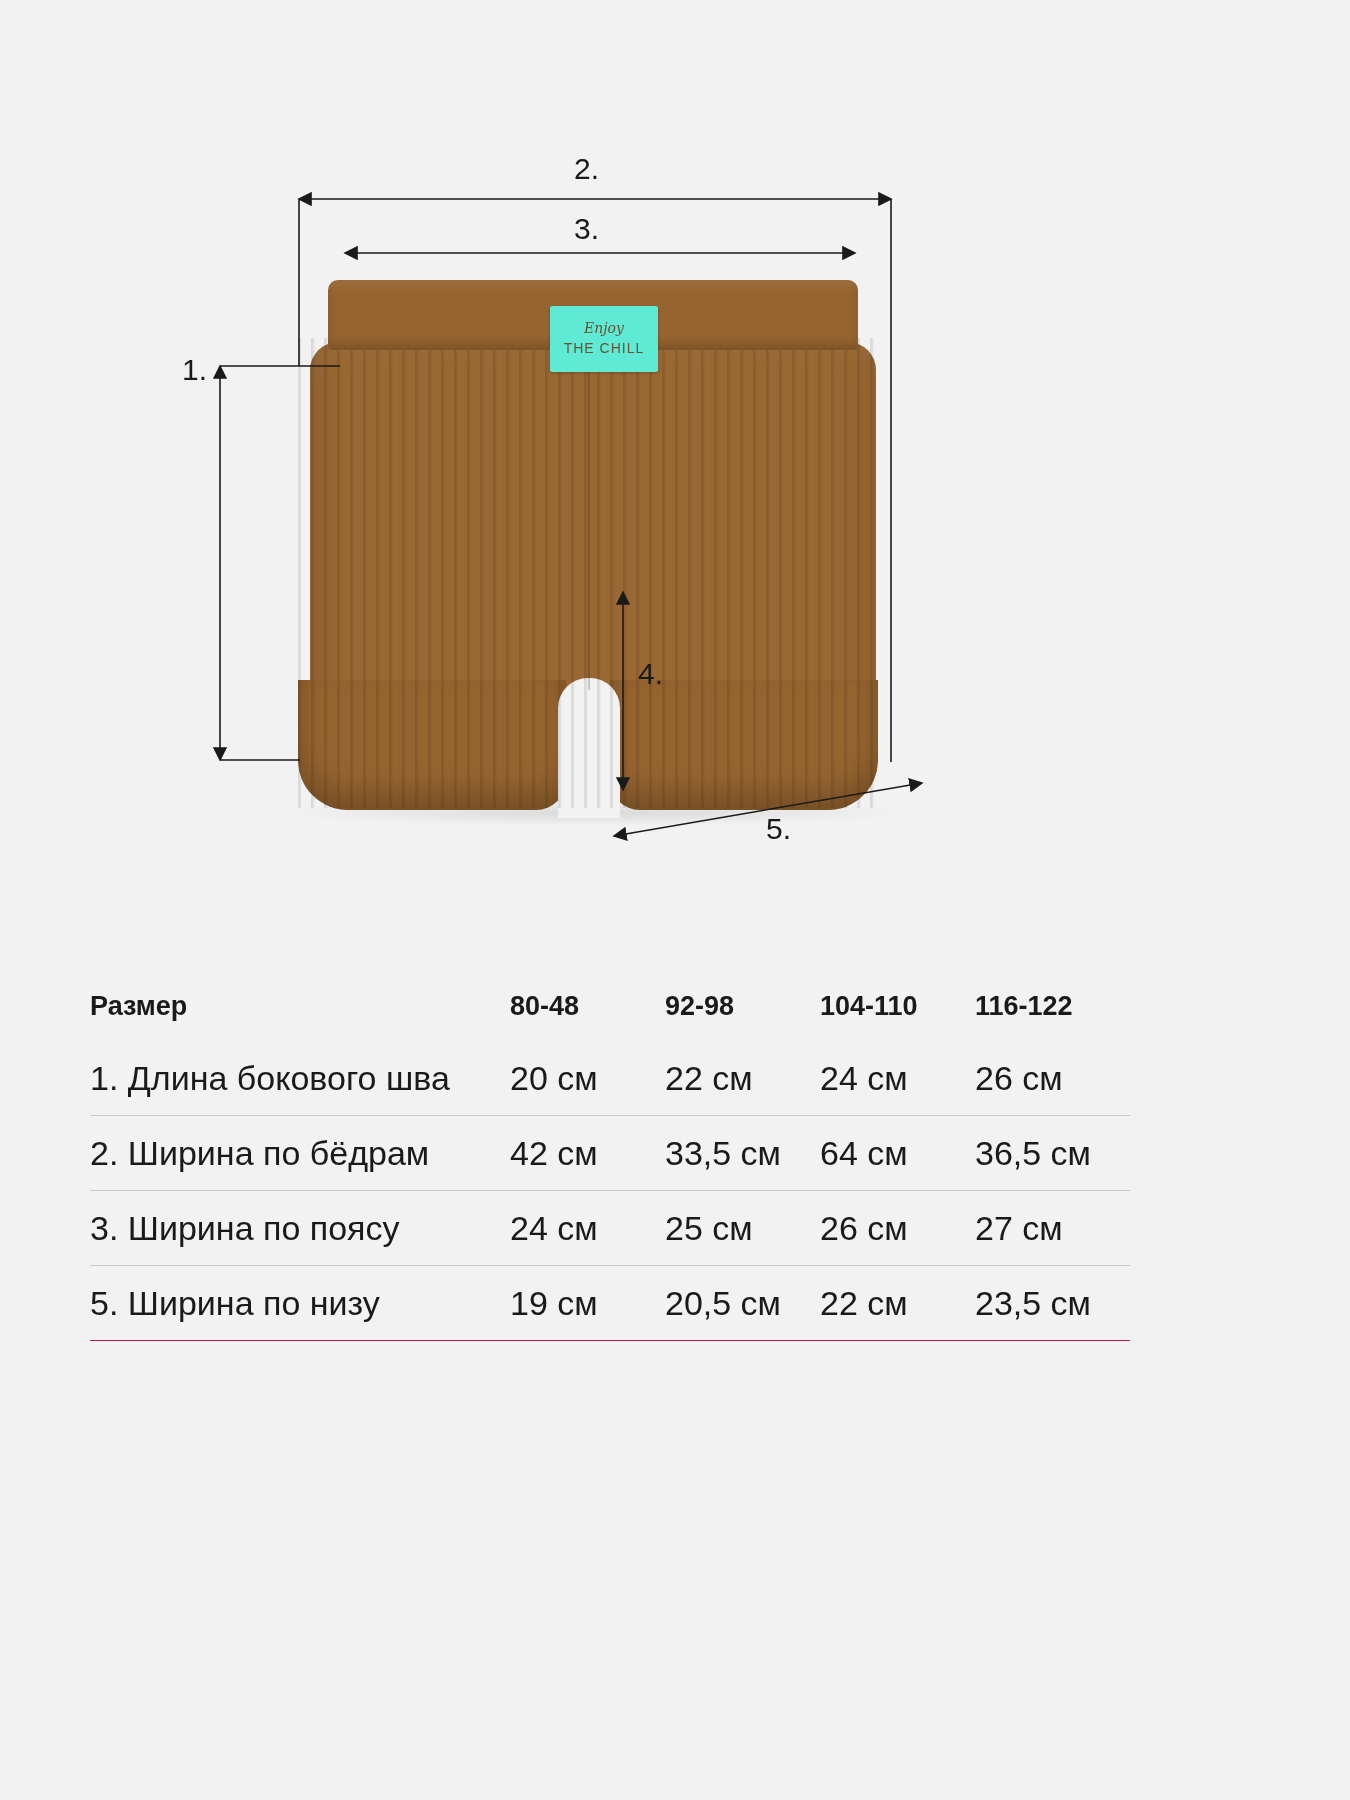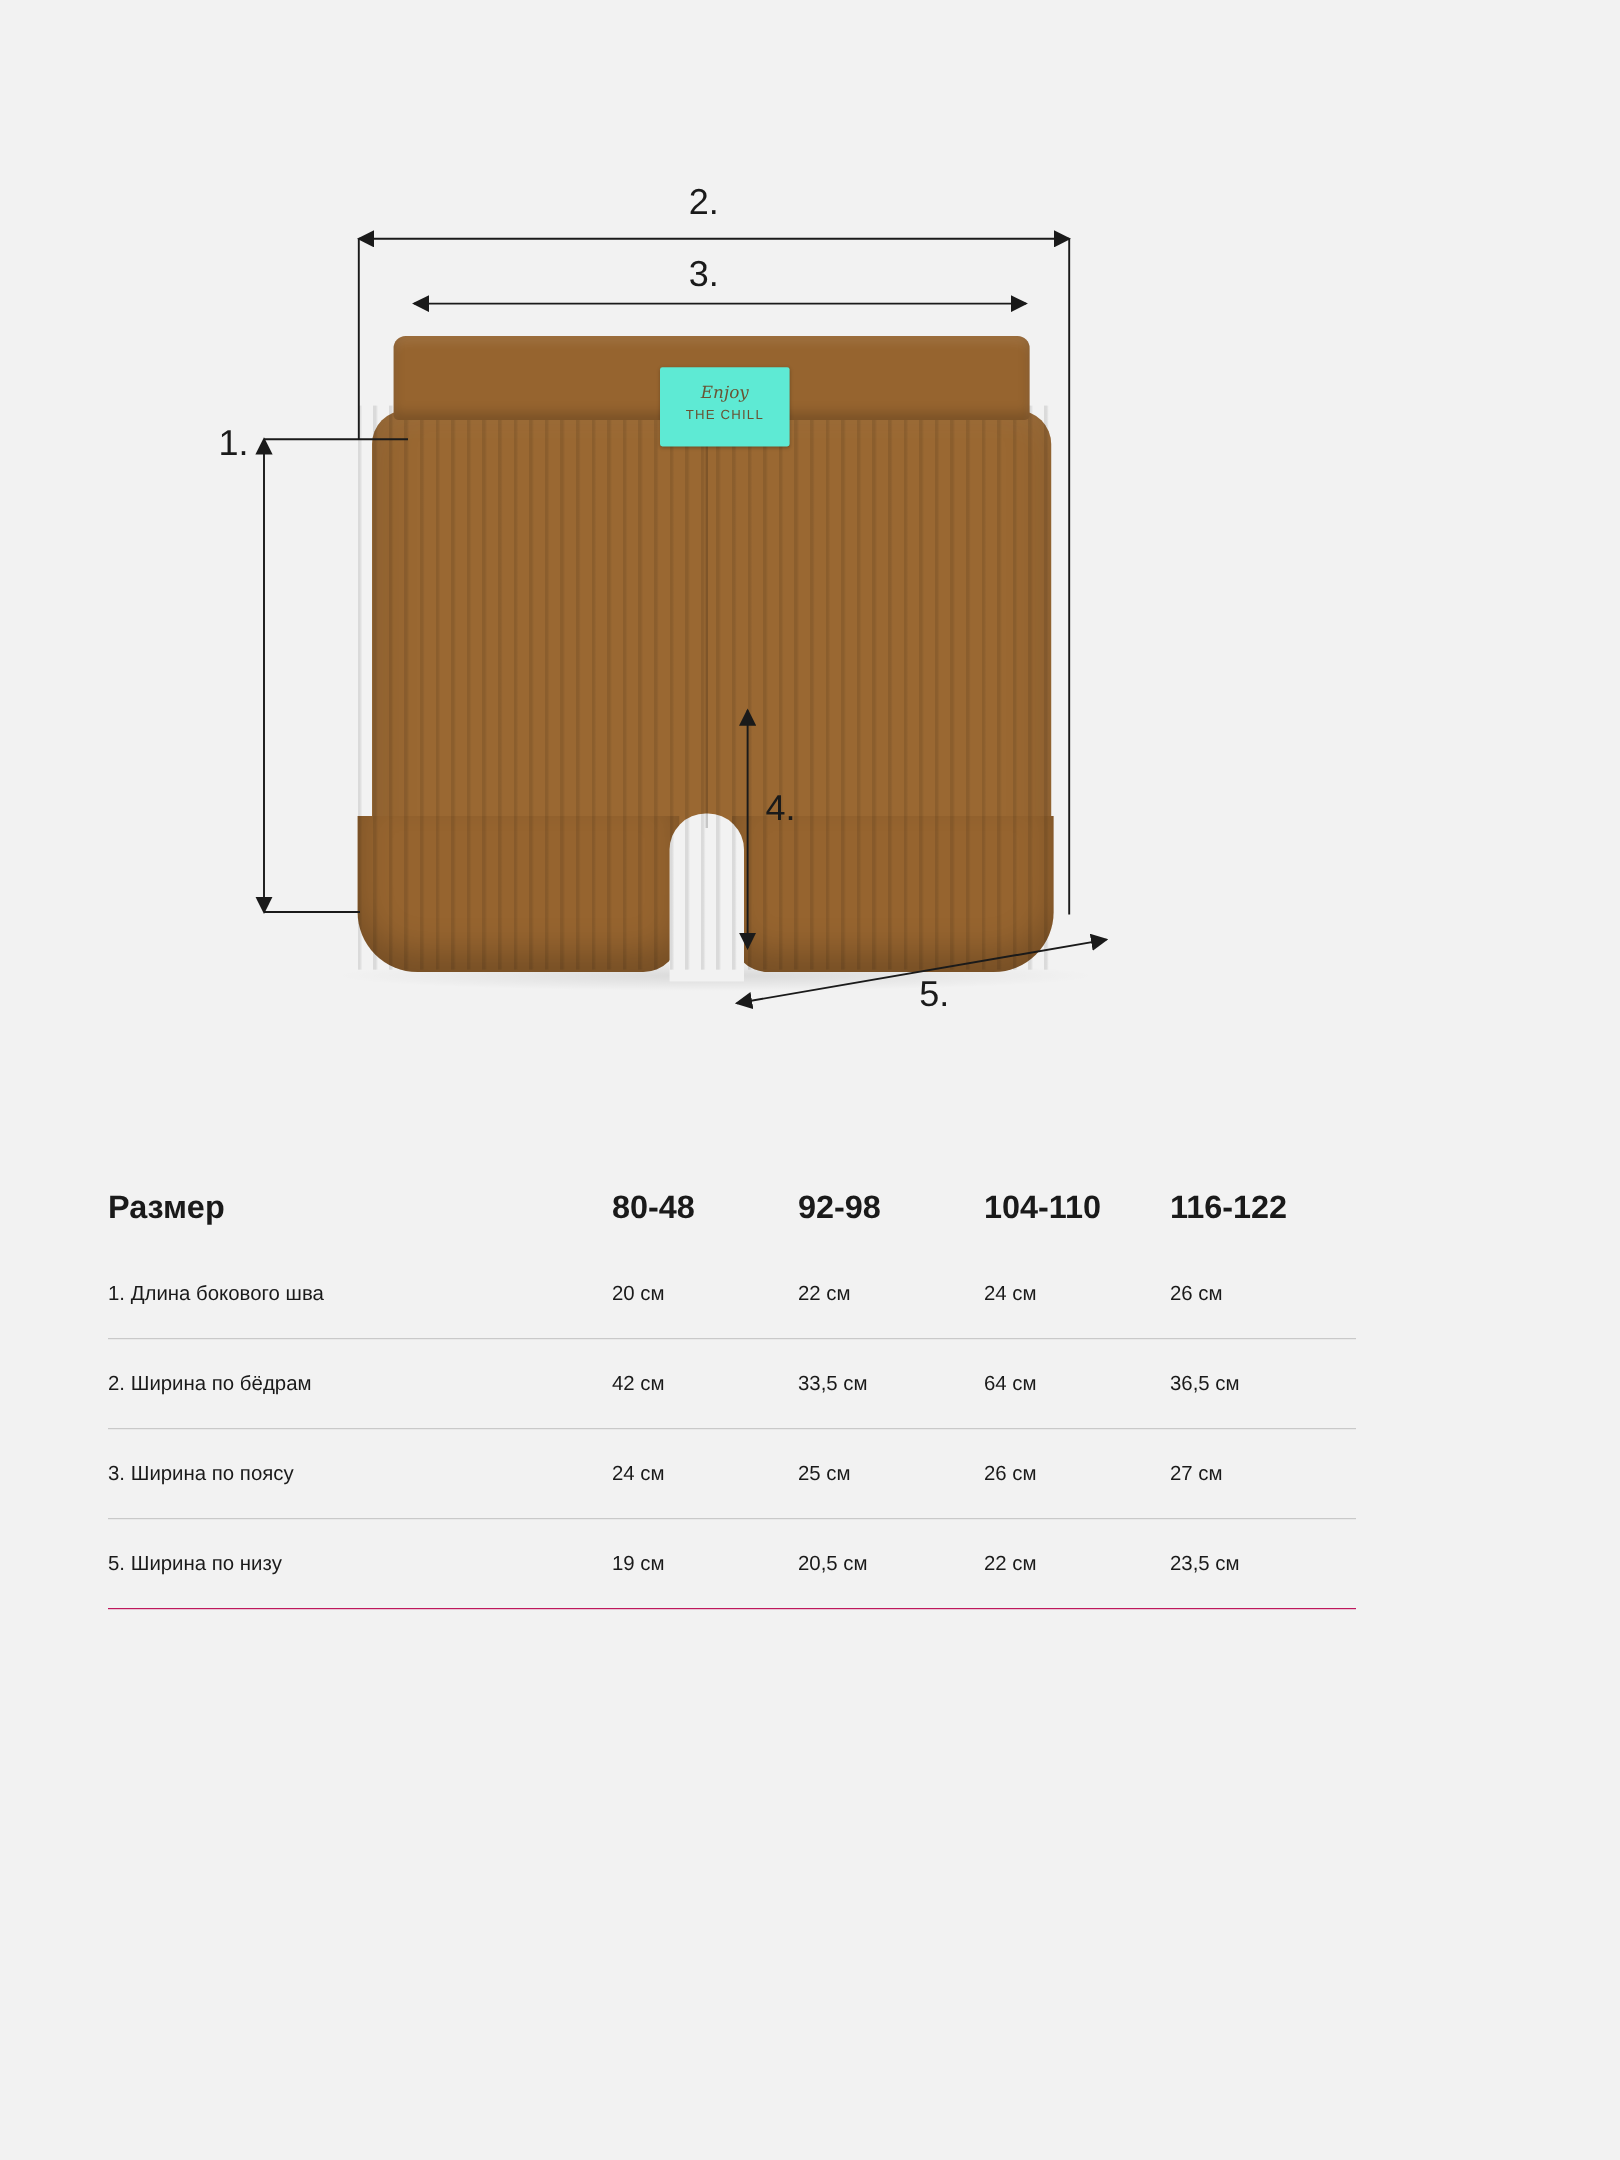--- a/index.html
+++ b/index.html
@@ -125,21 +125,21 @@
     margin-top: 14px;
     font-family: "DejaVu Serif", serif;
     font-style: italic;
     font-size: 14px;
     color: #6a5233;
   }
   .label-tag .tag-sub {
     display: block;
     margin-top: 4px;
     font-family: "Liberation Sans", sans-serif;
-    font-size: 11px;
+    font-size: 14px;
     letter-spacing: 1px;
     color: #6a5233;
   }
   .shadow {
     position: absolute;
     left: 276px;
     top: 800px;
     width: 640px;
     height: 26px;
     background: radial-gradient(ellipse at center, rgba(0,0,0,0.10) 0%, rgba(0,0,0,0) 70%);
@@ -173,21 +173,21 @@
     width: 1040px;
   }
   table.size-table {
     border-collapse: collapse;
     width: 1040px;
     table-layout: fixed;
   }
   table.size-table th,
   table.size-table td {
     text-align: left;
-    font-size: 17px;
+    font-size: 34px;
     color: #1a1a1a;
     padding: 0;
     vertical-align: middle;
   }
   table.size-table thead th {
     font-weight: bold;
     font-size: 27px;
     height: 62px;
     padding-bottom: 4px;
   }

